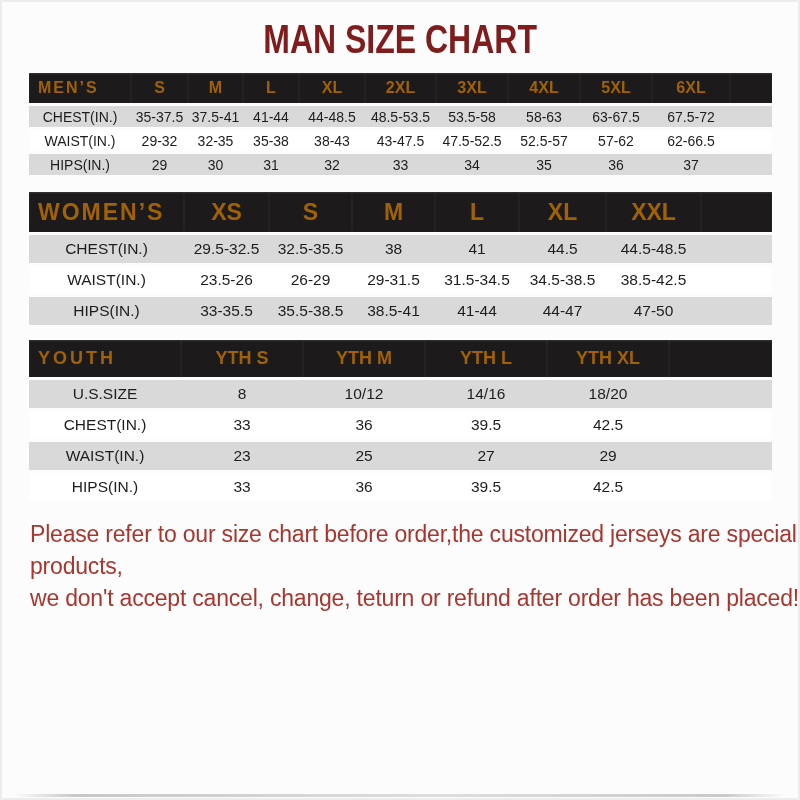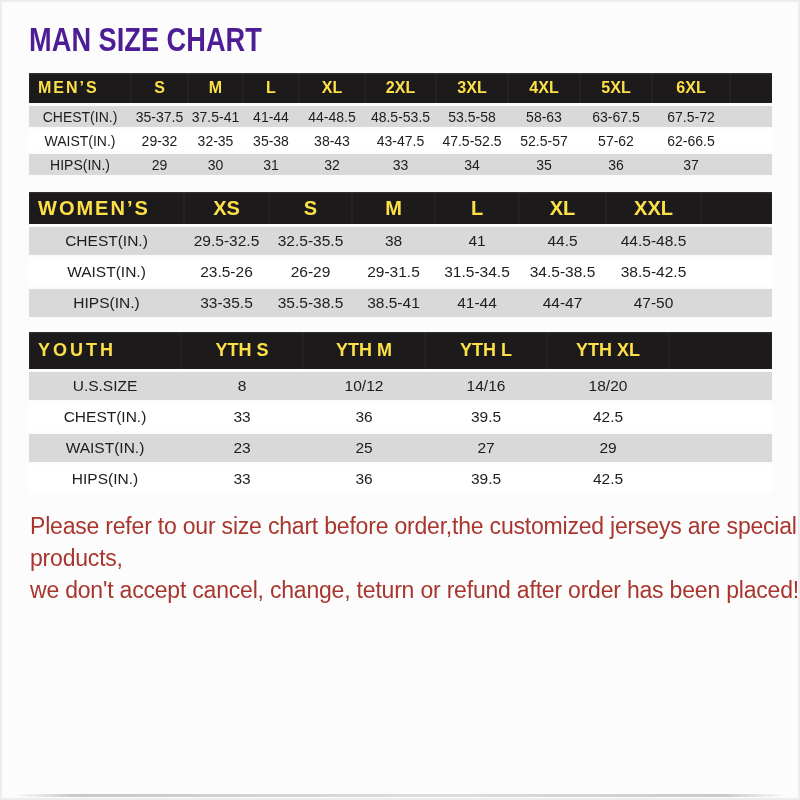--- a/index.html
+++ b/index.html
@@ -29,22 +29,22 @@
     display: inline-block;
     font-size: 57px; font-weight: bold; line-height: 1;
     color: #17120d;
     transform: scaleX(.74);
     letter-spacing: 1px;
     white-space: nowrap;
   }
 
   
   .section-heading {
-    margin: 0; text-align: left;
-    font-size: 34px; font-weight: bold; color: #4c1d95;
+    margin: 0; text-align: center;
+    font-size: 40px; font-weight: bold; color: #7f1d1d;
     line-height: 36px; white-space: nowrap;
   }
   .squeeze { display: inline-block; transform: scaleX(.8); letter-spacing: 0; white-space: nowrap; }
   .h-men   { margin-top: 21px; }
   .h-women { margin-top: 18px; }
   .h-youth { margin-top: 40px; }
 
   
   table.tbl {
     border-collapse: separate;
@@ -52,27 +52,27 @@
     table-layout: fixed;
     width: 743px;
     margin-left: 29px;
   }
   .m-men   { margin-top: 13px; }
   .m-women { margin-top: 11px; }
   .m-youth { margin-top: 9px; }
 
   tr.bar td {
     background: #1c1a1a;
-    color: #fde047;
+    color: #a16207;
     font-weight: bold;
     text-align: center;
     box-shadow: inset 0 1px 2px rgba(255,255,255,.12);
   }
   .men-tbl   tr.bar td { height: 30px; font-size: 16px; }
-  .women-tbl tr.bar td { height: 32px; font-size: 20px; }
+  .women-tbl tr.bar td { height: 40px; font-size: 23px; }
   .youth-tbl tr.bar td { height: 37px; font-size: 18px; }
 
   td.bar-name {
     text-align: left !important;
     padding-left: 9px;
     white-space: nowrap;
   }
   .men-tbl   td.bar-name { font-size: 20px; letter-spacing: 2px; }
   .women-tbl td.bar-name { font-size: 21px; letter-spacing: 2px; }
   .youth-tbl td.bar-name { font-size: 21px; letter-spacing: 3px; }

